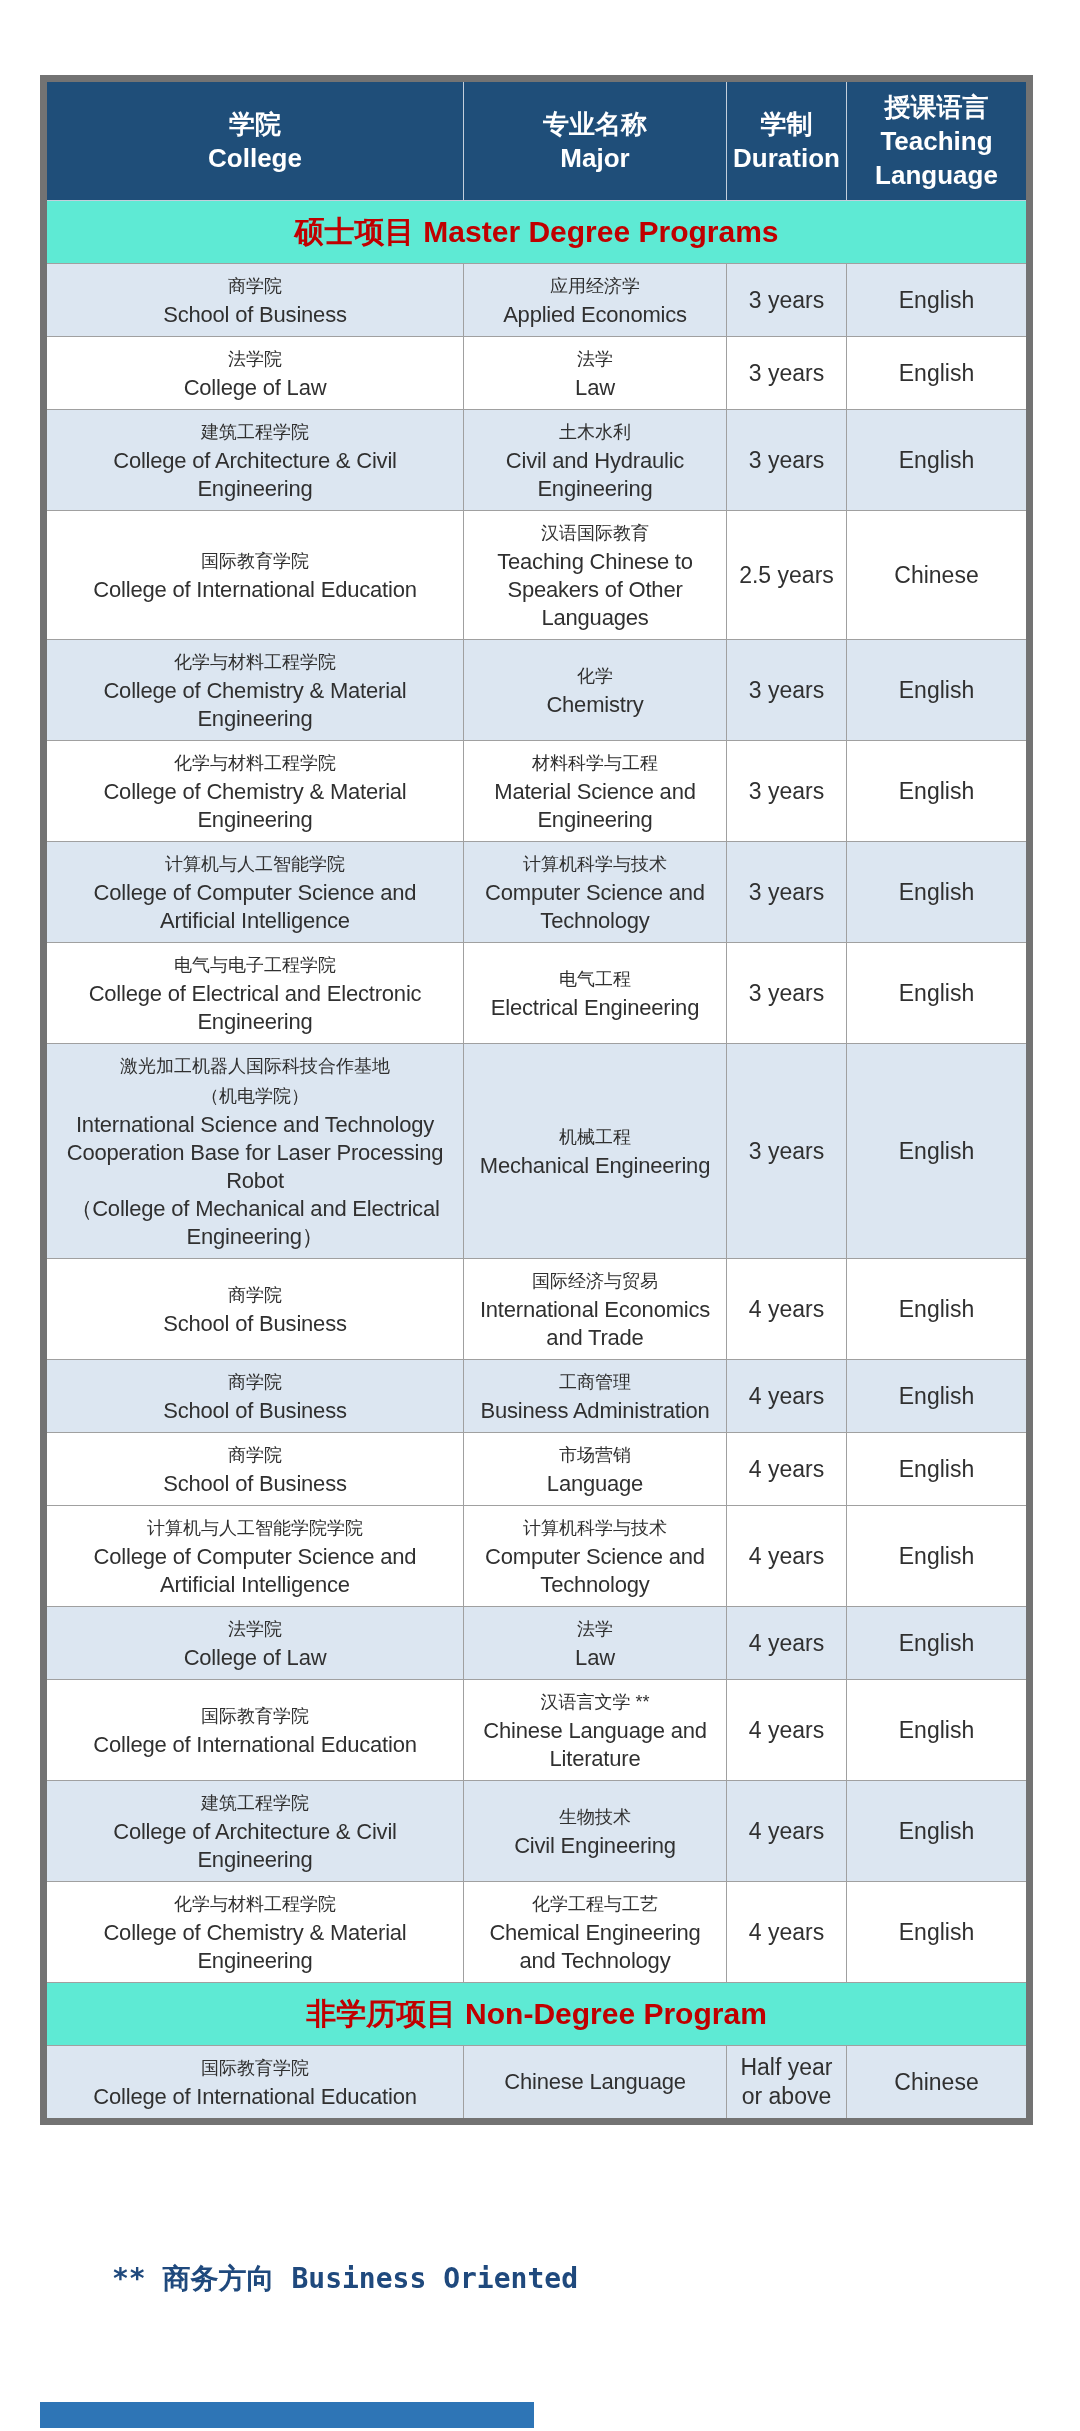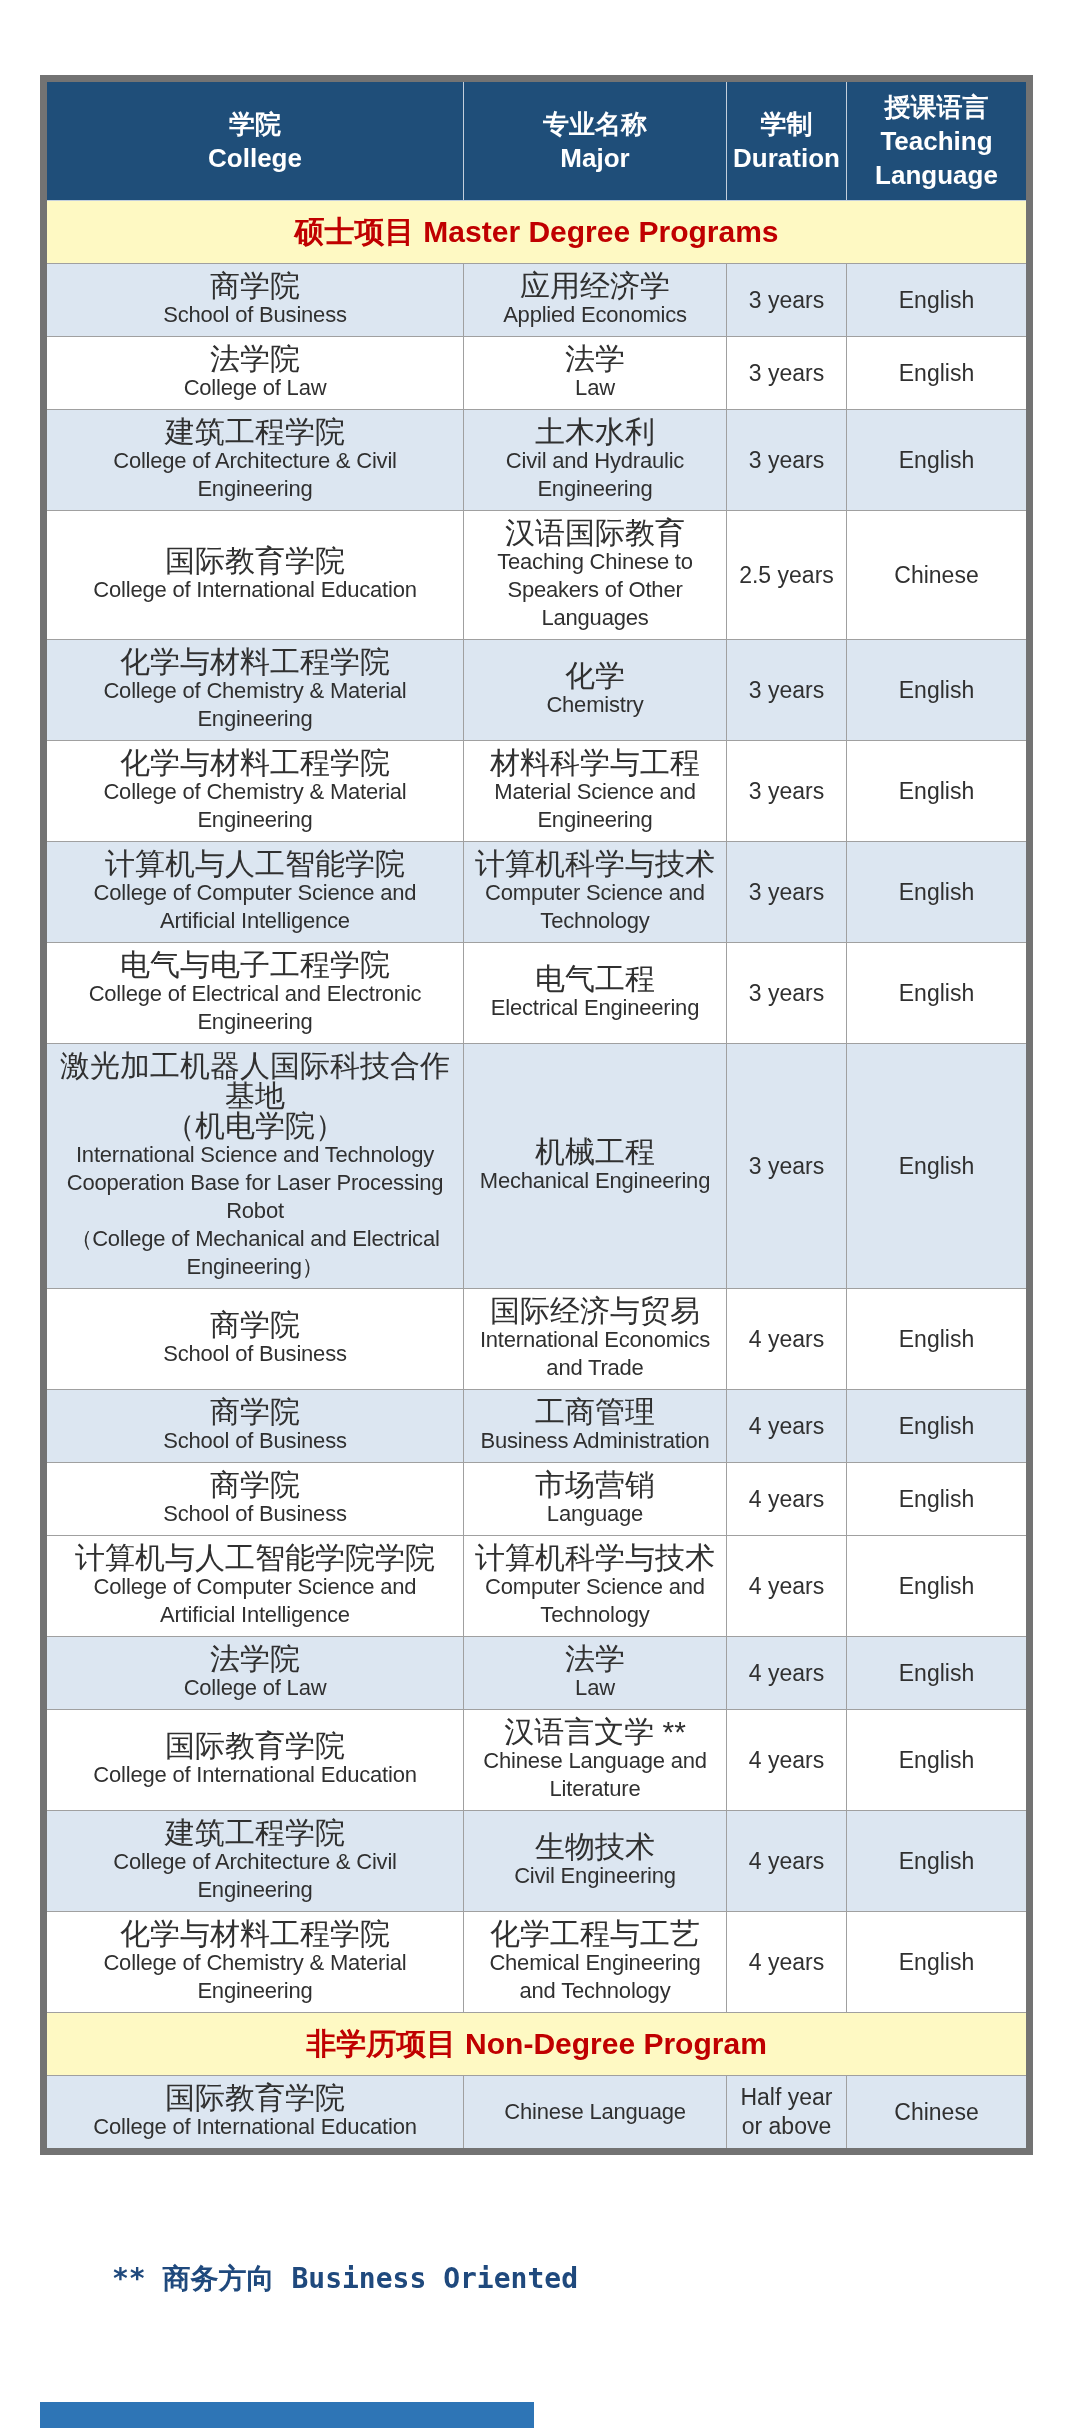--- a/index.html
+++ b/index.html
@@ -26,27 +26,27 @@
     padding: 7px 8px;
   }
   thead th {
     background: #1f4e79; color: #ffffff;
     font-weight: bold; border: 1px solid #c3cfdc;
     padding: 8px 4px;
   }
   .hzh { font-size: 26px; line-height: 34px; white-space: pre-line; }
   .hen { font-size: 26px; line-height: 34px; white-space: pre-line; }
   td.band {
-    background: #fef9c3; padding: 11px 24px; margin-left: 9px;
+    background: #5eead4; padding: 11px 24px; margin-left: 9px;
   }
   .band-zh, .band-en {
     color: #c00000; font-weight: bold; font-size: 30px; line-height: 40px;
   }
   tr.shaded td { background: #dce6f1; }
-  .zh  { font-size: 30px; line-height: 30px; white-space: pre-line; }
+  .zh  { font-size: 18px; line-height: 30px; white-space: pre-line; }
   .en  { font-size: 22px; line-height: 28px; white-space: pre-line; letter-spacing: -0.2px; }
   td.duration-cell, td.language-cell { padding: 7px 12px; margin-left: 27px; }
   .val { font-size: 23px; line-height: 29px; white-space: pre-line; }
   .footnote {
     margin: 8px; position: relative;
     top: 2252px; left: 104px; width: 800px;
     font-family: "DejaVu Sans Mono", "Liberation Mono", monospace;
     font-size: 28px; color: #1f497d; font-weight: bold;
     position: absolute;
   }

